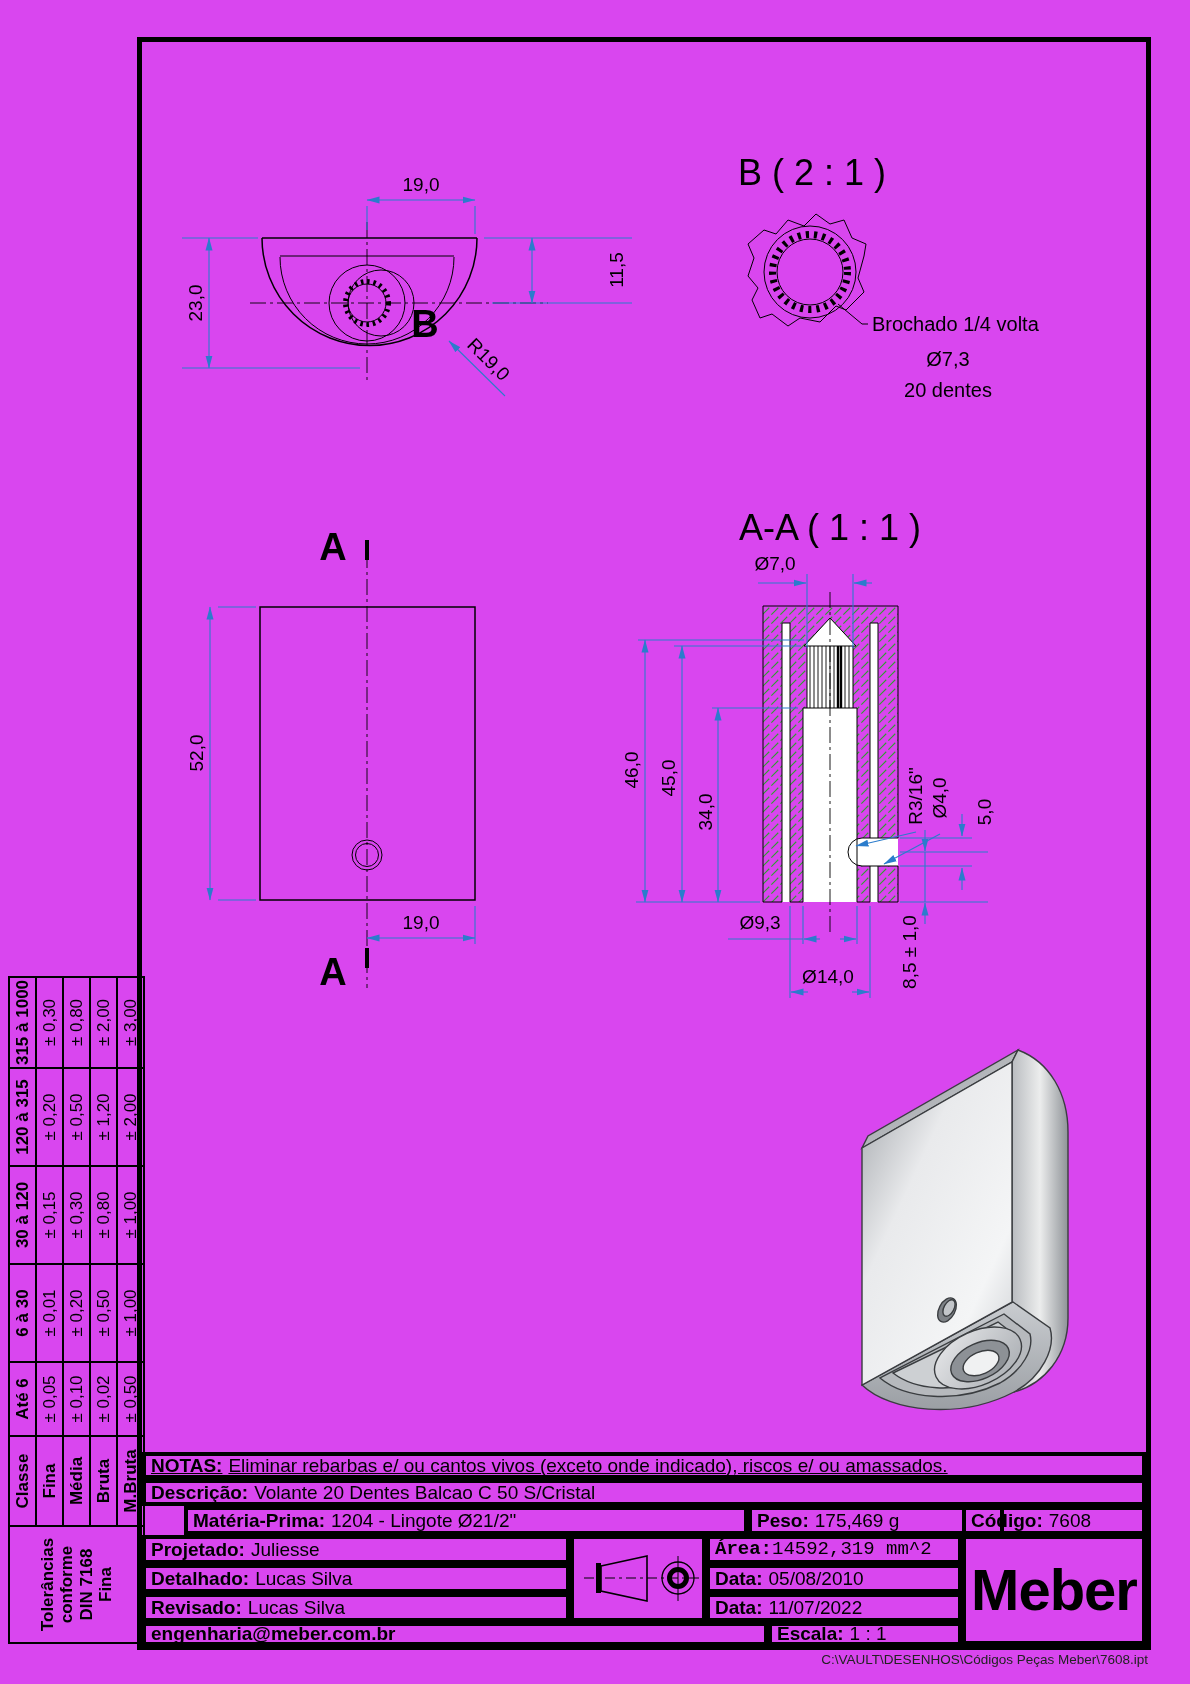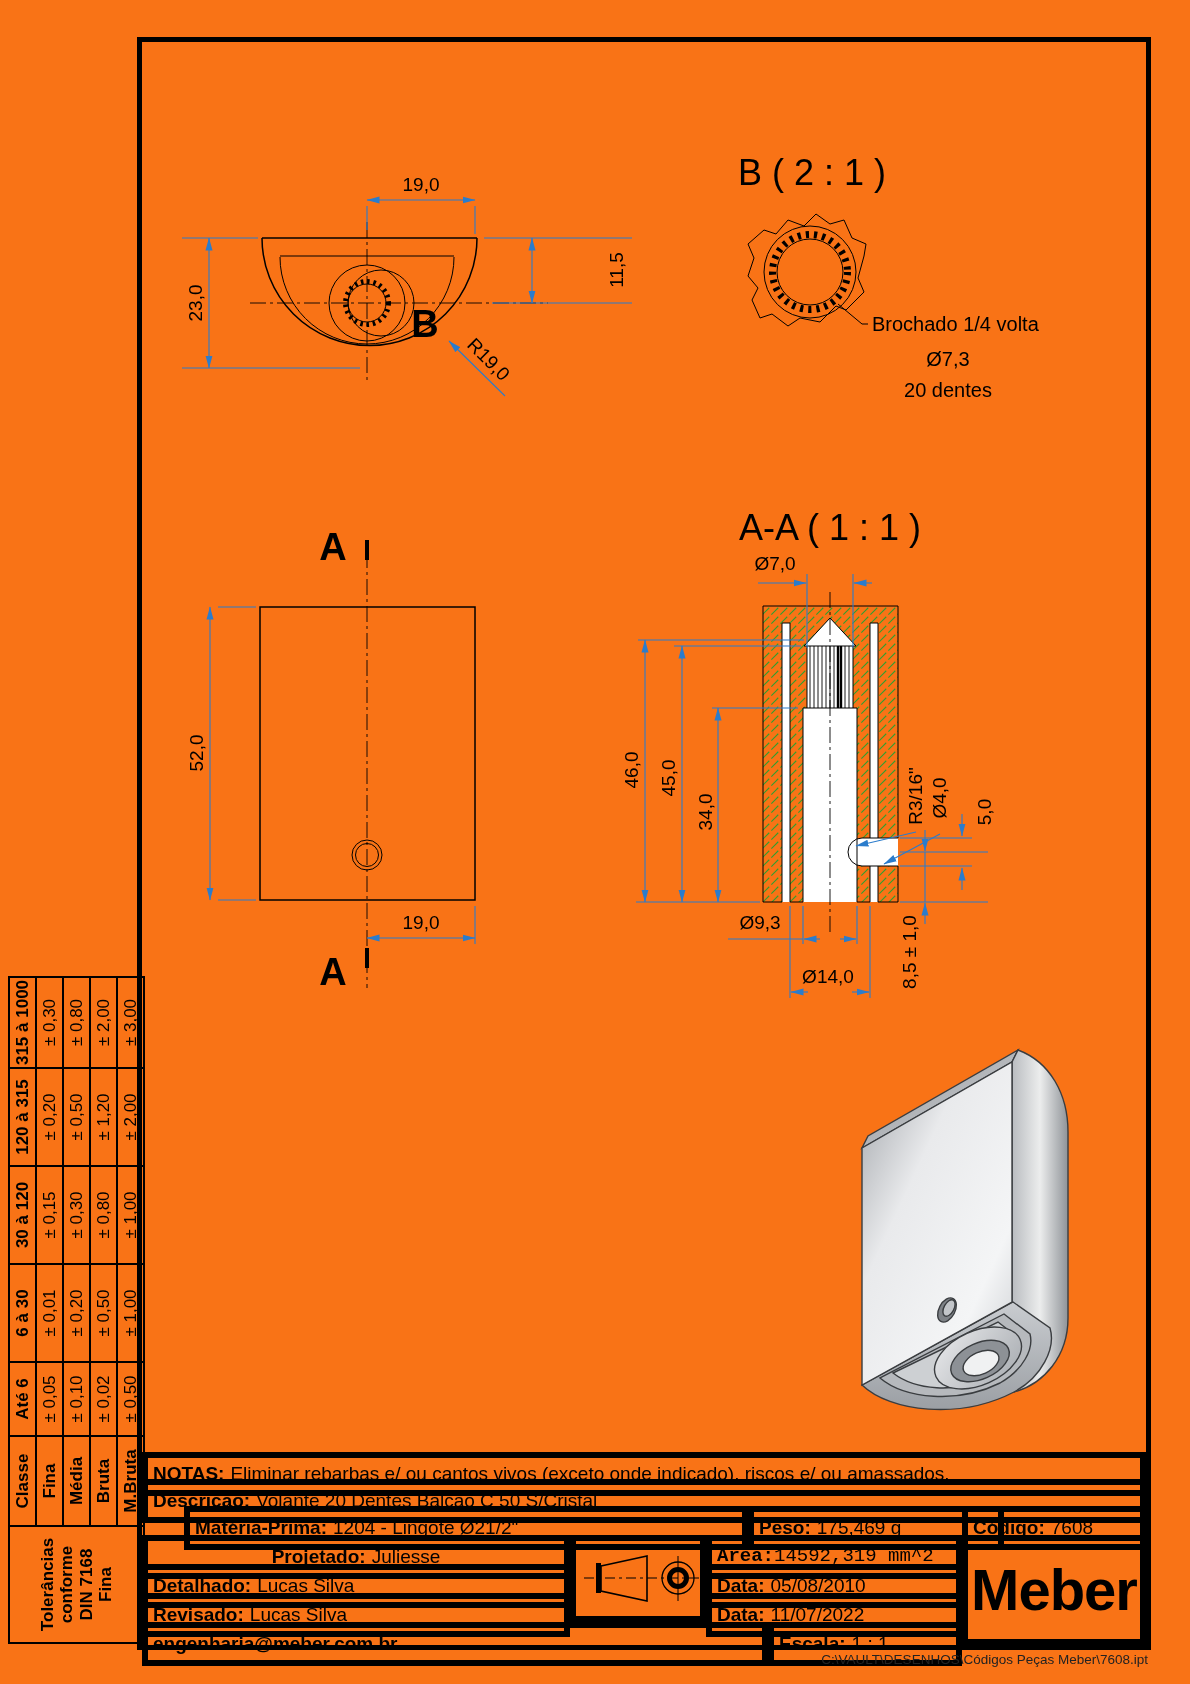--- a/index.html
+++ b/index.html
@@ -1,24 +1,24 @@
 <!DOCTYPE html>
 <html><head>
 <meta charset="utf-8">
 <style>
   html,body{margin:0;padding:0;background:#fff;}
-  .page{position:relative;width:1190px;height:1684px;background:#f97316;
+  .page{position:relative;width:1190px;height:1684px;background:#d946ef;
         font-family:"Liberation Sans",sans-serif;overflow:hidden;}
   svg{position:absolute;left:0;top:0;}
   
   .frame{position:absolute;left:137px;top:37px;width:1014px;height:1613px;
          border:5px solid #000;box-sizing:border-box;pointer-events:none;}
   
-  .cell{position:absolute;border:6px solid #000000;box-sizing:border-box;
-        display:flex;align-items:center;padding:16px 5px;font-size:19px;
+  .cell{position:absolute;border:4px solid #000000;box-sizing:border-box;
+        display:flex;align-items:center;padding:8px 5px;font-size:19px;
         line-height:1.05;gap:6px;white-space:nowrap;background:transparent;}
   .cell b{font-weight:bold;}
   .cell.u span, .cell.u b{text-decoration:underline;}
   .cell.email{font-weight:bold;}
   .logo{justify-content:center;font-weight:bold;font-size:58px;letter-spacing:-1px;align-items:center;}
   
   .tol-outer{position:absolute;left:8px;top:992px;width:126px;height:652px;}
   .tol-inner{width:652px;height:126px;transform:rotate(-90deg) translateX(-652px);
              transform-origin:0 0;}
   table.tol{border-collapse:collapse;table-layout:fixed;width:652px;height:126px;}
@@ -230,21 +230,21 @@
     <span>1204 - Lingote Ø21/2"</span>
   </div>
   <div class="cell" style="left:748px;top:1506px;width:256px;height:29px;">
     <b>Peso:</b>
     <span>175,469 g</span>
   </div>
   <div class="cell" style="left:962px;top:1506px;width:184px;height:29px;">
     <b>Código:</b>
     <span>7608</span>
   </div>
-  <div class="cell" style="left:142px;top:1535px;width:428px;height:29px;justify-content:center;">
+  <div class="cell" style="left:142px;top:1535px;width:428px;height:29px;">
     <b>Projetado:</b>
     <span>Juliesse</span>
   </div>
   <div class="cell" style="left:142px;top:1564px;width:428px;height:29px;">
     <b>Detalhado:</b>
     <span>Lucas Silva</span>
   </div>
   <div class="cell" style="left:142px;top:1593px;width:428px;height:29px;">
     <b>Revisado:</b>
     <span>Lucas Silva</span>

